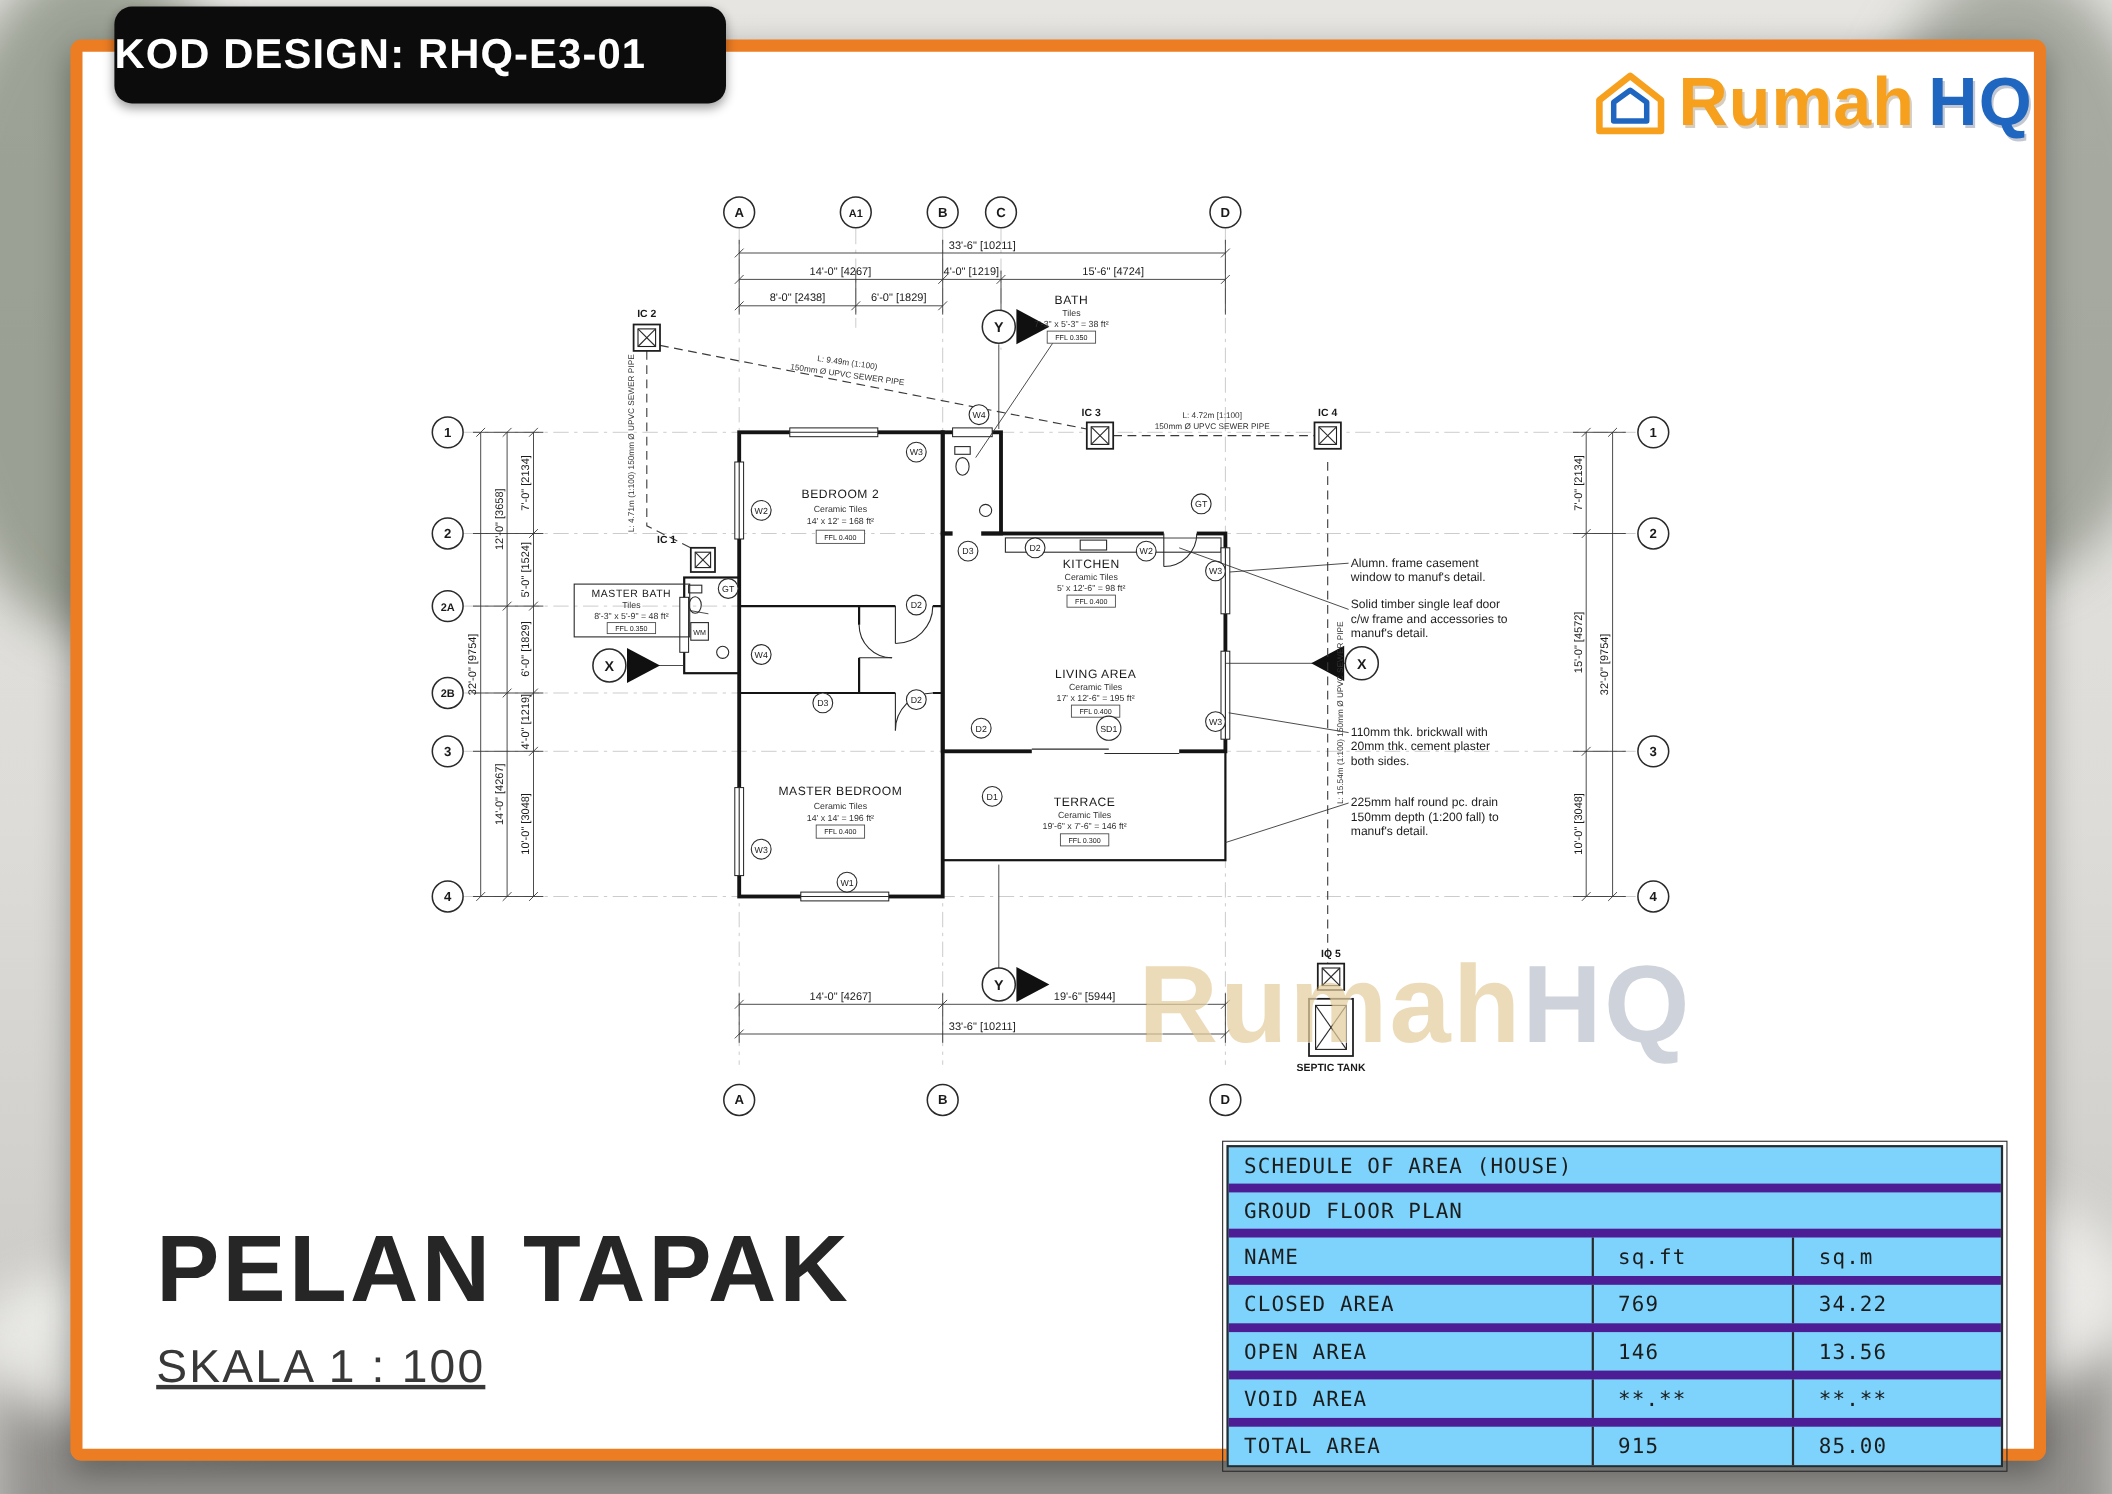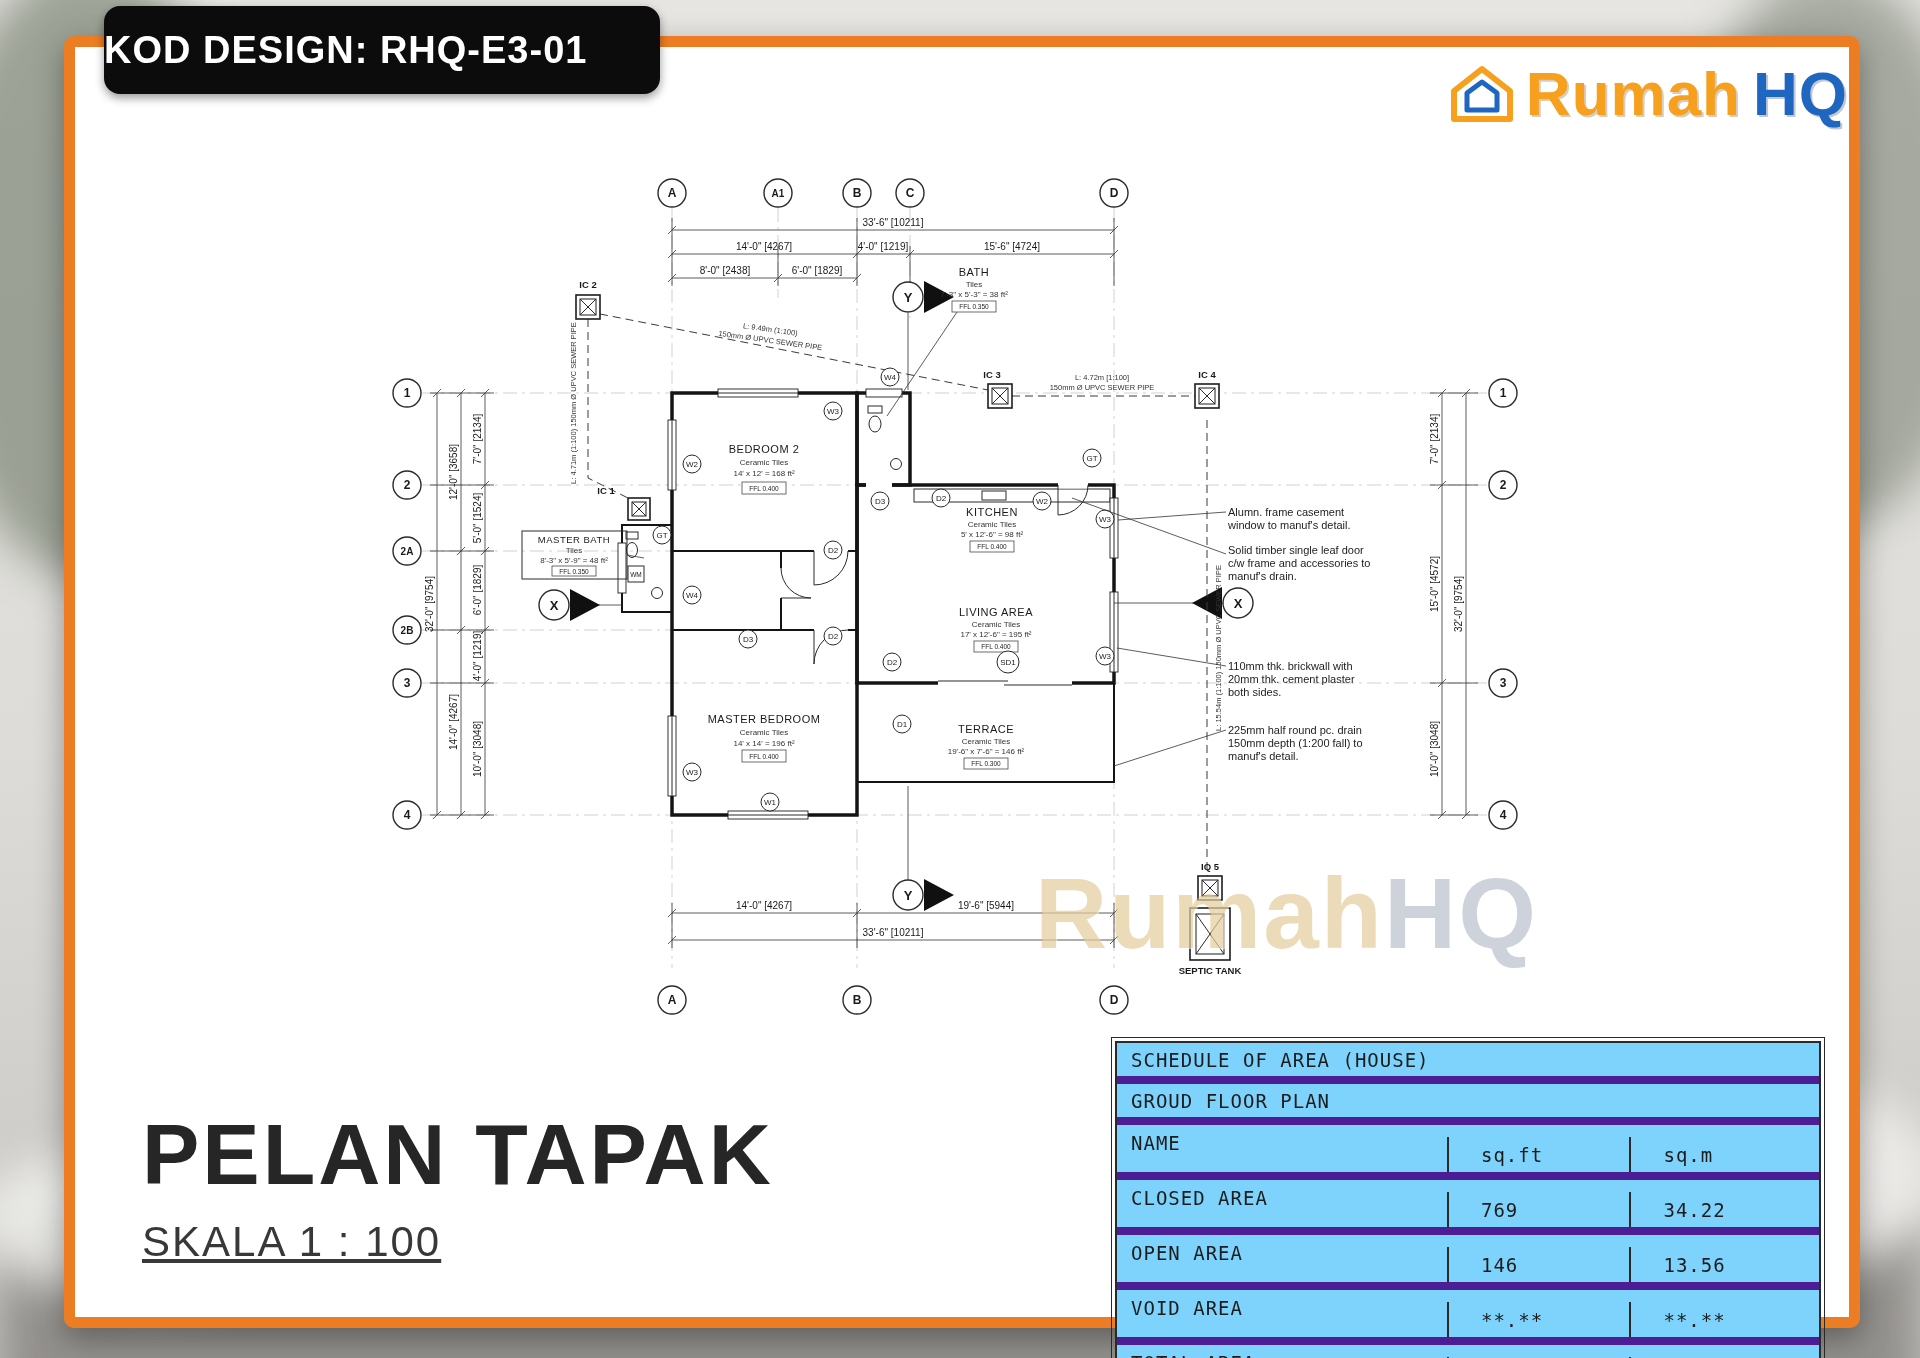--- a/index.html
+++ b/index.html
@@ -57,21 +57,21 @@
   .scale{font-size:42px;letter-spacing:2px;margin-top:14px;color:#383838;text-decoration:underline;}
 
   .schedule{position:absolute;left:1040px;top:994px;width:702px;background:#7dd3fc;
     border:2px solid #2a2a2a;outline:1.5px solid #2a2a2a;outline-offset:3px;
     font-family:"DejaVu Sans Mono",monospace;font-size:19px;letter-spacing:1px;color:#1c1c1c;}
   .schedule>div{border-top:8px solid #4c1d95;}
   .schedule>div:first-child{border-top:none;}
   .sch-band{height:33px;display:flex;align-items:center;padding-left:14px;}
   .sch-row{display:grid;grid-template-columns:47% 26% 27%;}
   .sch-row>div{height:35px;display:flex;align-items:center;padding-left:14px;}
-  .sch-row .c2,.sch-row .c3{border-left:2px solid #2a2a2a;padding-left:32px;margin-top:12px;}
+  .sch-row .c2,.sch-row .c3{border-left:2px solid #2a2a2a;padding-left:22px;}
 </style>
 </head>
 <body>
 
 <div class="bg">
   <div class="blob tree-l"></div>
   <div class="blob tree-r"></div>
   <div class="blob road"></div>
   <div class="blob fence"></div>
   <div class="blob housew"></div>
@@ -468,21 +468,21 @@
 
     <g>
       <line class="thin" x1="844" y1="344" x2="736" y2="352"></line>
       <line class="thin" x1="844" y1="386" x2="690" y2="330"></line>
       <line class="thin" x1="844" y1="498" x2="735" y2="480"></line>
       <line class="thin" x1="844" y1="562" x2="732" y2="598"></line>
     </g>
   </svg>
 
   <div class="note" style="left:1153px;top:459px">Alumn. frame casement window to manuf's detail.</div>
-  <div class="note" style="left:1153px;top:497px">Solid timber single leaf door c/w frame and accessories to manuf's drain.</div>
+  <div class="note" style="left:1153px;top:497px">Solid timber single leaf door c/w frame and accessories to manuf's detail.</div>
   <div class="note" style="left:1153px;top:613px;width:140px">110mm thk. brickwall with 20mm thk. cement plaster both sides.</div>
   <div class="note" style="left:1153px;top:677px;width:140px">225mm half round pc. drain 150mm depth (1:200 fall) to manuf's detail.</div>
 
   <div class="watermark"><span class="wm-rumah">Rumah</span><span class="wm-hq">HQ</span></div>
 
   <div class="titleblock">
     <div class="big">PELAN TAPAK</div>
     <div class="scale">SKALA 1 : 100</div>
   </div>
 

